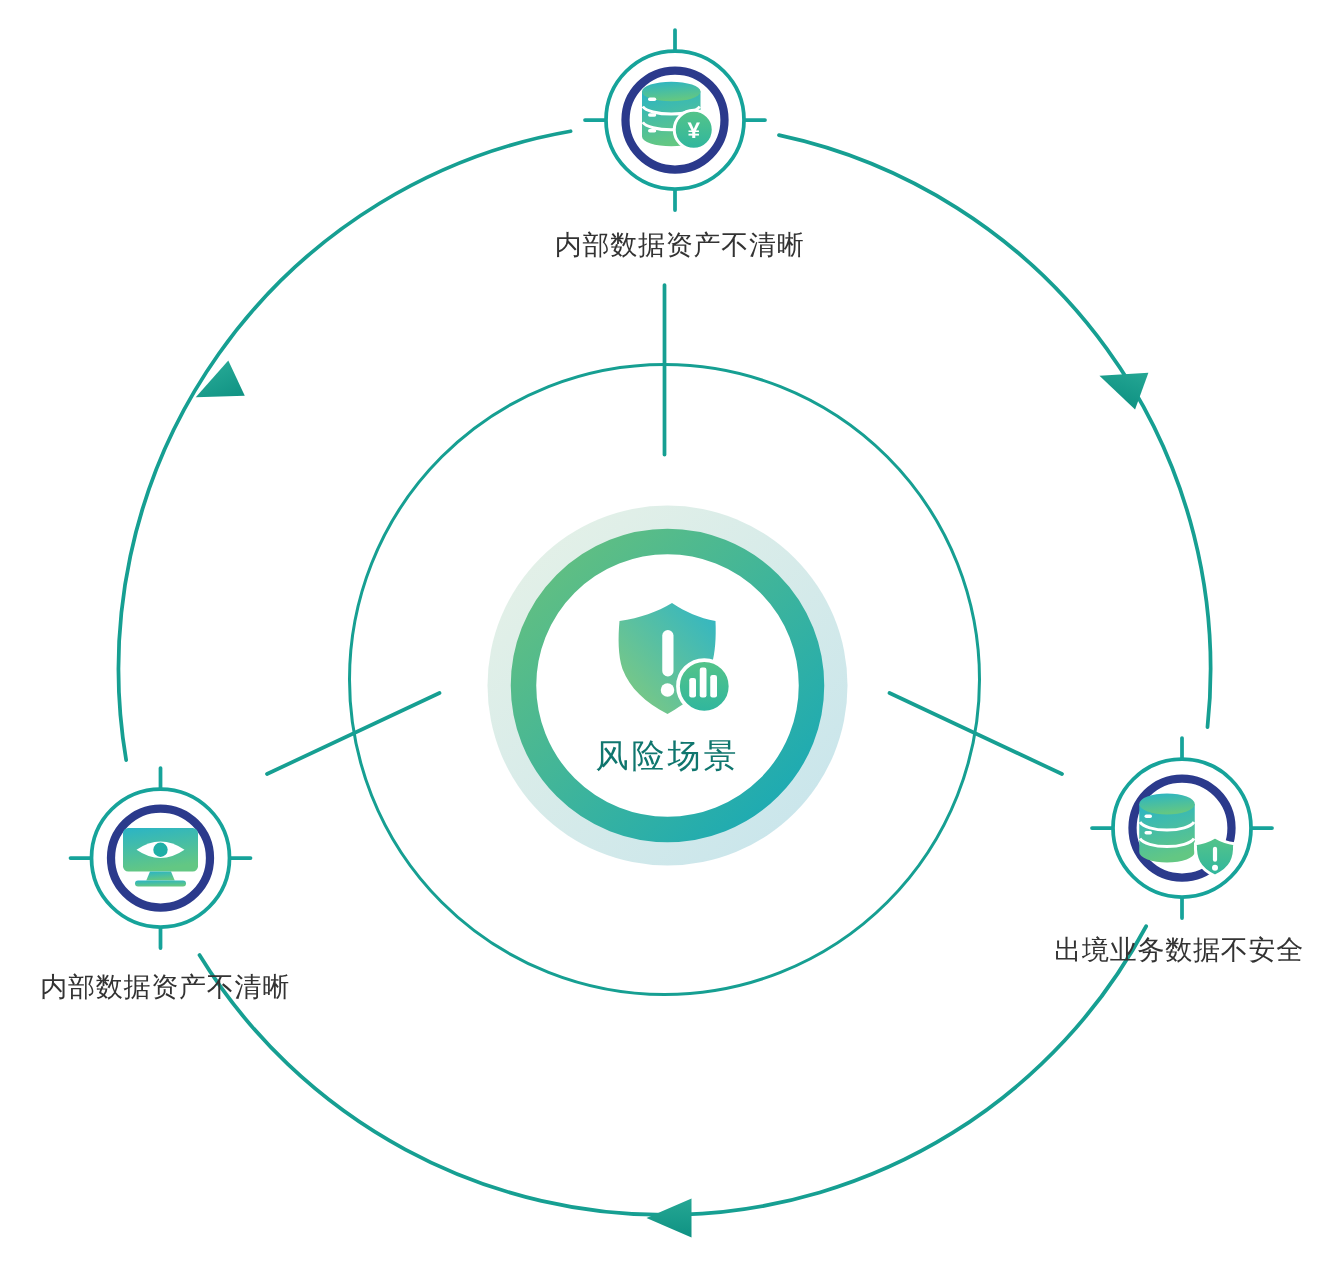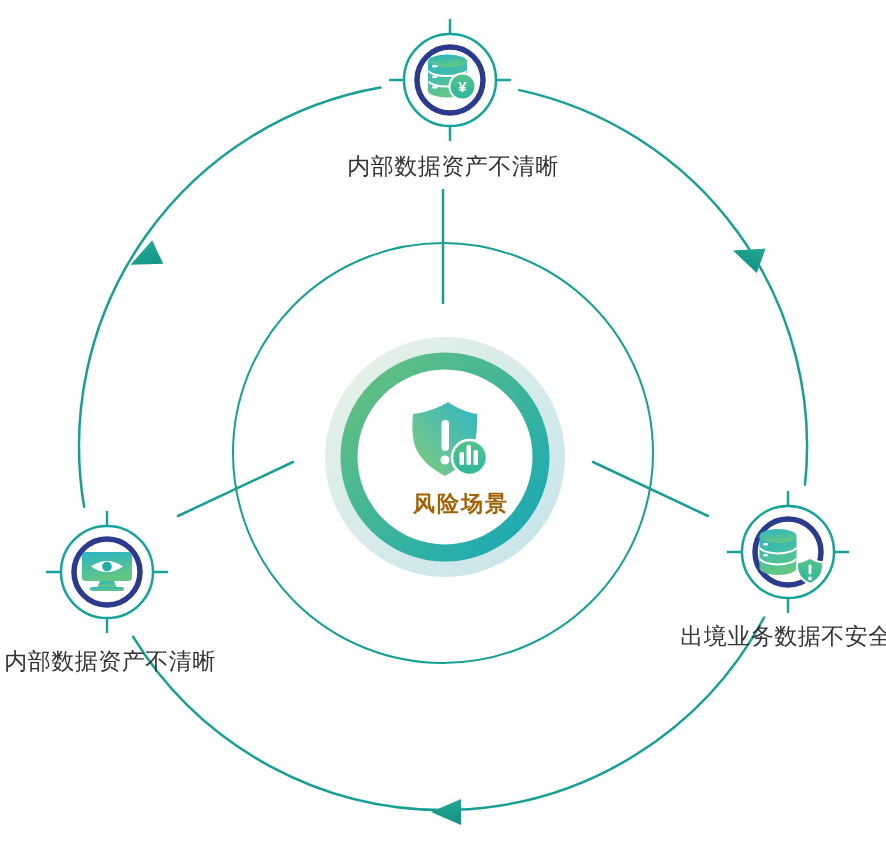--- a/index.html
+++ b/index.html
@@ -1,24 +1,24 @@
 <!DOCTYPE html>
 <html><head>
 <meta charset="utf-8">
 <style>
   html,body{margin:0;padding:0;background:#ffffff;}
   body{font-family:"Liberation Sans","DejaVu Sans",sans-serif;}
   .stage{position:relative;width:886px;height:851px;background:#ffffff;overflow:hidden;}
   .stage svg{position:absolute;left:0;top:0;}
-  .node-label{position:absolute;white-space:nowrap;font-size:23px;color:#333333;transform:translateX(-50%);letter-spacing:0.5px;}
+  .node-label{position:absolute;white-space:nowrap;font-size:18px;color:#333333;transform:translateX(-50%);letter-spacing:0.5px;}
   .label-top{left:453px;top:151px;}
   .label-right{left:786px;top:621px;}
   .label-left{left:110px;top:646px;}
   .center-label{position:absolute;left:445px;top:489px;transform:translateX(-50%);
-    font-size:22px;font-weight:700;letter-spacing:2px;color:#a16207;white-space:nowrap;margin-left:16px;}
+    font-size:22px;font-weight:400;letter-spacing:2px;color:#0f766e;white-space:nowrap;}
 </style>
 </head>
 <body>
 
 <div class="stage">
   <svg width="886" height="851" viewBox="0 0 886 851">
     <defs>
       <linearGradient id="gIcon" x1="0" y1="0" x2="0.25" y2="1">
         <stop offset="0" stop-color="#2AB4C6"></stop>
           <stop offset="1" stop-color="#63C783"></stop>

